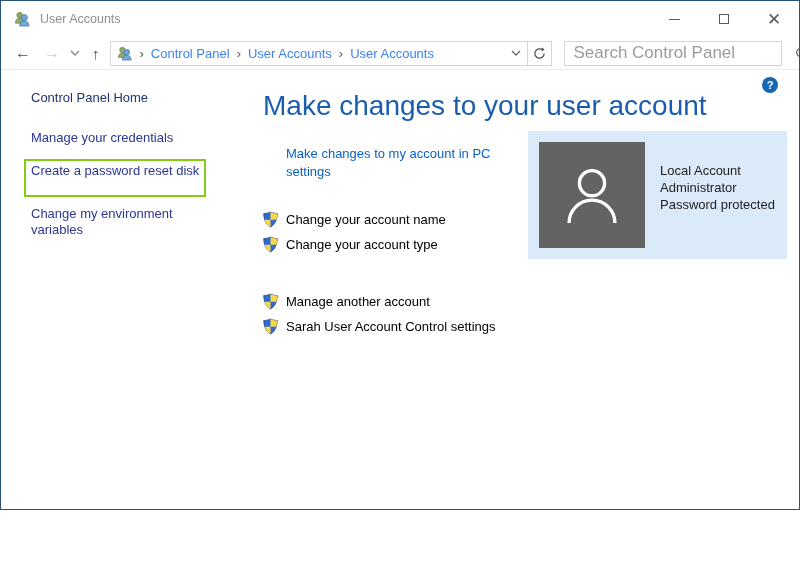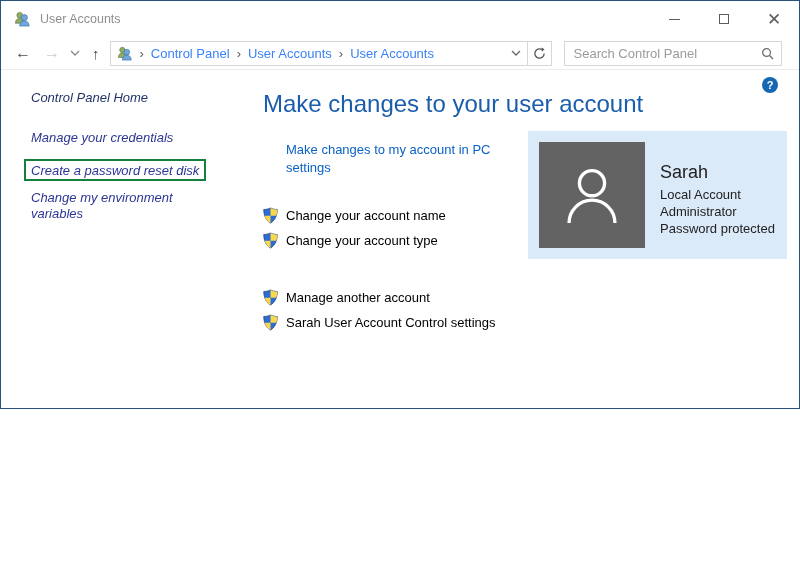--- a/index.html
+++ b/index.html
@@ -1,21 +1,21 @@
 <!DOCTYPE html>
 <html><head>
 <meta charset="utf-8">
 <style>
   * { box-sizing: border-box; margin: 0; padding: 0; }
   html,body { background:#fff; }
   body { font-family: "Liberation Sans", "DejaVu Sans", sans-serif; }
 
   .window {
     position: relative;
-    width: 800px; height: 409px;
+    width: 800px; height: 510px;
     background: #fff;
     border: 1px solid #27537b;
     overflow: hidden;
   }
 
   
   .titlebar {
     height: 36px;
     display: flex;
     align-items: center;
@@ -75,21 +75,21 @@
     margin-left: 12px;
     width: 218px; height: 25px;
     border: 1px solid #d6d6d6;
     display: flex; align-items: center;
     background: #fff;
   }
   .search-box input {
     border: none; outline: none;
     flex: 1 1 auto;
     padding-left: 9px;
-    font-size: 13px;
+    font-size: 17px;
     color: #444;
     font-family: inherit;
     background: transparent;
   }
   .search-box input::placeholder { color: #9b9b9b; }
   .search-icon-wrap { width: 26px; display: flex; justify-content: center; align-items: center; }
 
   
   .content { position: relative; height: 500px; background: #fff; }
 
@@ -103,38 +103,37 @@
     display: flex; align-items: center; justify-content: center;
   }
 
   
   .sidebar {
     position: absolute; left: 0; top: 0;
     width: 250px;
     padding: 20px 0 0 30px;
     font-size: 13px;
     line-height: 16px;
-    font-style: italic;
   }
   .cp-home { color: #21336b; margin-bottom: 24px; cursor: pointer; }
   .side-item { position: relative; color: #2c3694; width: 188px; margin-bottom: 13px; cursor: pointer; }
   .side-item.boxed { margin-bottom: 9px; }
   .side-item.boxed .red-box {
     display: inline-block;
-    border: 2px solid #15803d;
-    padding: 2px 5px 0 5px;
+    border: 2px solid #84cc16;
+    padding: 2px 5px 16px 5px;
     margin-left: -7px;
   }
   .side-shield { position: absolute; left: -23px; top: 0px; width: 16px; height: 17px; }
 
   
   .main { position: absolute; left: 262px; top: 0; right: 0; }
   .main-heading {
     margin-top: 20px;
-    font-size: 24px;
+    font-size: 28px;
     font-weight: 400;
     color: #1b5dad;
   }
   .main-links { margin-top: 23px; font-size: 13px; }
   .plain-link {
     color: #0b62c4;
     width: 232px;
     padding-left: 23px;
     line-height: 18px;
     margin-bottom: 26px;
@@ -311,21 +310,20 @@
     </div>
 
     <div class="user-card">
       <div class="avatar">
         <svg width="74" height="74" viewBox="0 0 100 100">
           <circle cx="50" cy="34" r="17" fill="none" stroke="#fff" stroke-width="4.5"></circle>
           <path d="M19 88 A31 31 0 0 1 81 88" fill="none" stroke="#fff" stroke-width="4.5"></path>
         </svg>
       </div>
       <div class="user-meta">
-        <div class="user-name">Sarah</div>
         <div class="user-detail">Local Account</div>
         <div class="user-detail">Administrator</div>
         <div class="user-detail">Password protected</div>
       </div>
     </div>
 
   </div>
 </div>
 
 </body></html>

